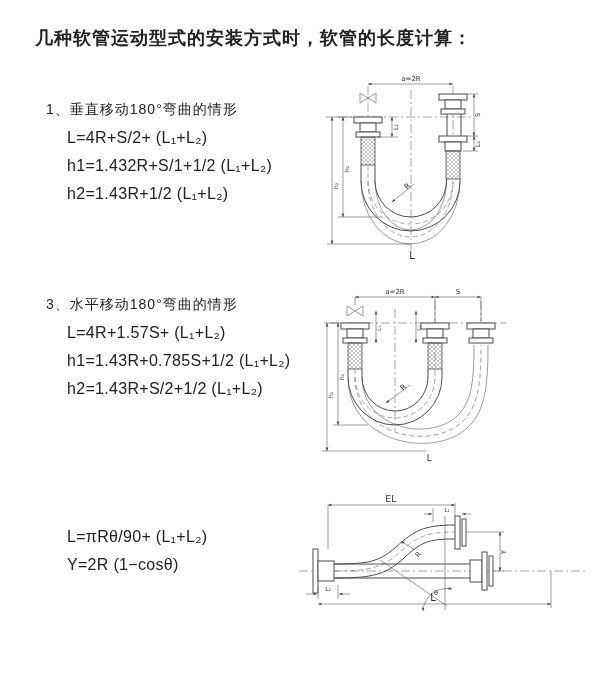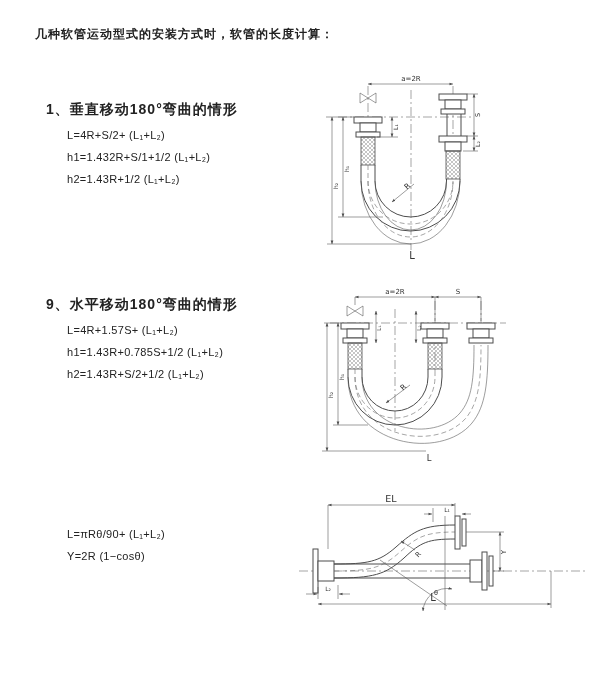--- a/index.html
+++ b/index.html
@@ -3,25 +3,25 @@
 <meta charset="utf-8">
 <style>
   html,body { margin:0; padding:0; background:#e8e8e8; }
   .page {
     position:relative; width:600px; height:675px; background:#ffffff;
     font-family:"Liberation Sans","DejaVu Sans",sans-serif; color:#2b2b2b;
     overflow:hidden; margin:0 auto;
   }
   .title {
     position:absolute; left:35px; top:26px;
-    font-size:12px; font-weight:700; letter-spacing:1px; color:#222;
+    font-size:18px; font-weight:700; letter-spacing:1px; color:#222;
   }
   .sec { position:absolute; left:46px; }
-  .sec .h { font-size:14px; font-weight:700; letter-spacing:1px; color:#222; white-space:nowrap; }
-  .sec .f { font-size:11px; font-weight:400; color:#222; margin:10px 0 0 21px; white-space:nowrap; letter-spacing:0.3px; }
+  .sec .h { font-size:14px; font-weight:400; letter-spacing:1px; color:#222; white-space:nowrap; }
+  .sec .f { font-size:16px; font-weight:400; color:#222; margin:10px 0 0 21px; white-space:nowrap; letter-spacing:0.3px; }
   .sec1 { top:101px; }
   .sec2 { top:296px; }
   .sec3 { top:518px; }
   .diagram { position:absolute;text-align:right; }
   .d1 { left:308px; top:66px; }
   .d2 { left:306px; top:281px; }
   .d3 { left:293px; top:490px;text-decoration:underline; }
   svg { display:block; }
   .ln   { fill:none; stroke:#4d4d4d; stroke-width:1; }
   .thin { fill:none; stroke:#5a5a5a; stroke-width:0.6; }
@@ -119,21 +119,21 @@
       <text class="lbl" x="30" y="120" font-size="6" text-anchor="middle" transform="rotate(-90 30 120)">h₂</text>
 
       <line class="dim" x1="106" y1="118" x2="84" y2="136" marker-end="url(#ar1)"></line>
       <text class="lbl" x="101" y="122" font-size="7.5" text-anchor="middle" transform="rotate(-42 101 122)">R</text>
 
       <text class="lbl" x="104" y="193" font-size="10" text-anchor="middle">L</text>
     </svg>
   </div>
 
   <div class="sec sec2">
-    <div class="h">9、水平移动180°弯曲的情形</div>
+    <div class="h">3、水平移动180°弯曲的情形</div>
     <div class="f">L=4R+1.57S+ (L₁+L₂)</div>
     <div class="f">h1=1.43R+0.785S+1/2 (L₁+L₂)</div>
     <div class="f">h2=1.43R+S/2+1/2 (L₁+L₂)</div>
   </div>
 
   <div class="diagram d2">
     <svg width="292" height="190" viewBox="0 0 292 190">
       <defs>
         <marker id="ar2" viewBox="0 0 10 10" refX="9" refY="5" markerWidth="6.5" markerHeight="6.5" orient="auto-start-reverse">
           <path d="M0,1.5 L9.5,5 L0,8.5 z" fill="#4d4d4d"></path>

